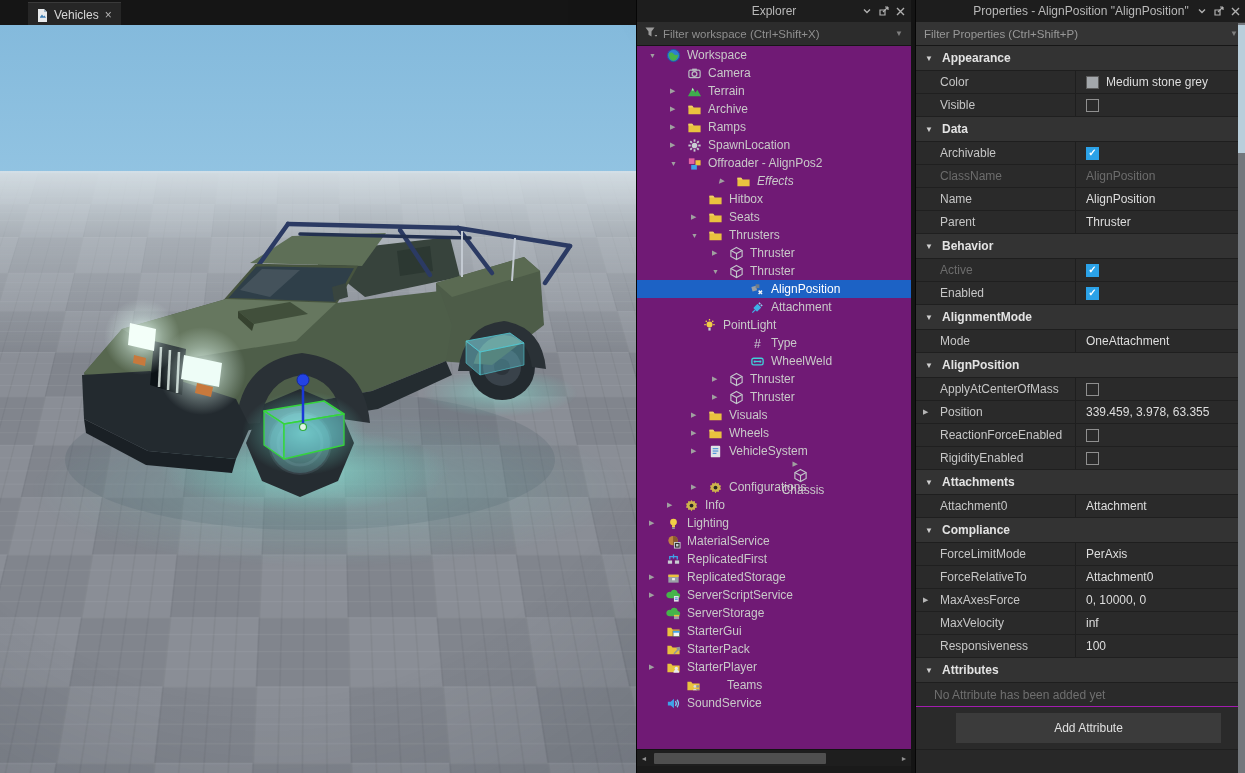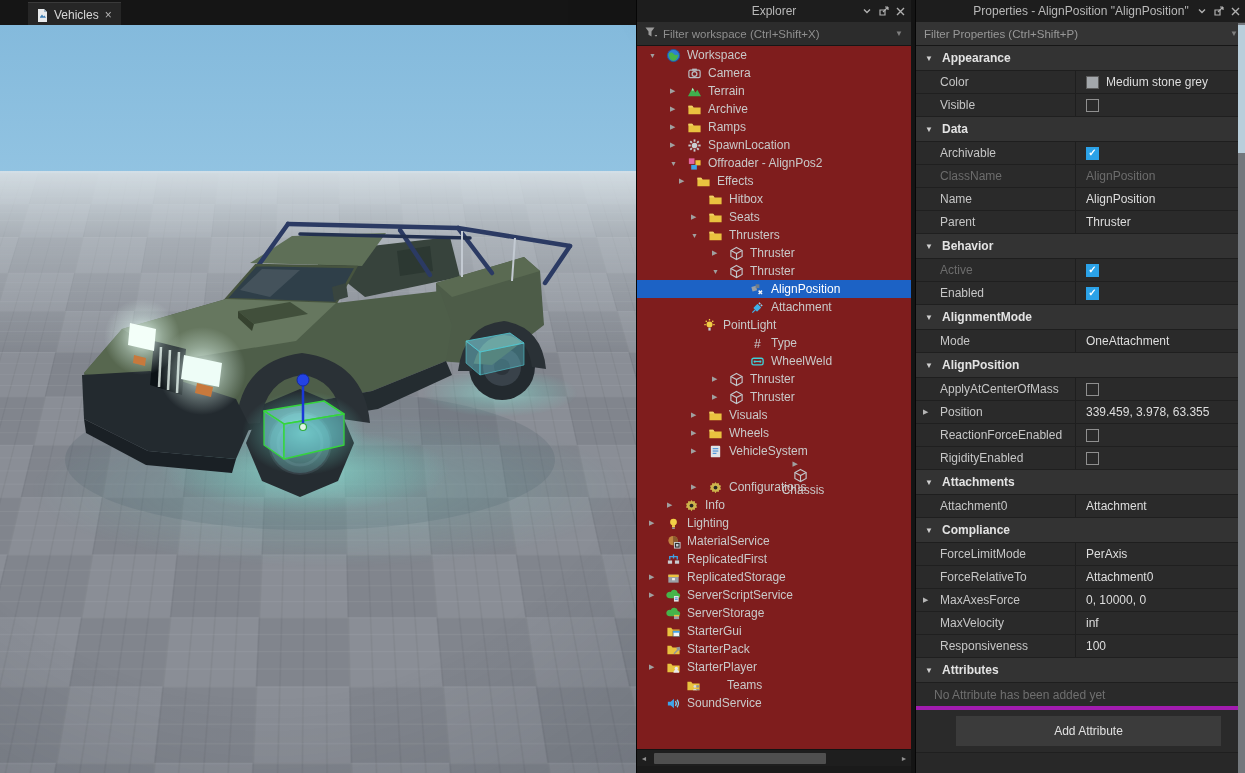--- a/index.html
+++ b/index.html
@@ -21,21 +21,21 @@
             linear-gradient(rgba(255,255,255,0.055) 1px,transparent 1px),
             linear-gradient(90deg,rgba(0,0,0,0.05) 1px,transparent 1px),
             conic-gradient(#8a8e96 0 90deg,#81858d 0 180deg,#8a8e96 0 270deg,#81858d 0);
           background-size:15px 15px,15px 15px,120px 120px;}
   .fog{position:absolute;left:0;top:146px;width:636px;height:190px;pointer-events:none;
        background:linear-gradient(rgba(214,224,230,0.95),rgba(214,224,230,0.45) 35%,rgba(214,224,230,0));}
   .vignette{position:absolute;inset:0;pointer-events:none;
        background:radial-gradient(120% 105% at 42% 32%,rgba(0,0,0,0) 55%,rgba(12,22,34,0.22) 100%);}
   .carsvg{position:absolute;left:0;top:0;width:636px;height:748px;}
   
-  .panel{position:absolute;top:0;height:773px;background:#7f1d1d;border-left:1px solid #060606;}
+  .panel{position:absolute;top:0;height:773px;background:#701a75;border-left:1px solid #060606;}
   .panel-title{height:22px;background:#1d1d1d;display:flex;align-items:center;justify-content:center;position:relative;}
   .panel-title .pt-text{font-size:12px;color:#b8b8b8;}
   .pt-icons{position:absolute;right:6px;top:0;height:22px;display:flex;align-items:center;gap:7px;}
   .pt-icons svg{display:block;}
   .filter-row{height:23px;display:flex;align-items:center;gap:6px;padding:0 8px;border-bottom:1px solid #161616;font-size:11.5px;color:#8f8f8f;}
   .filter-caret{margin-left:auto;font-size:8px;color:#7e7e7e;}
   
   .explorer{left:636px;width:274px;}
   .explorer .filter-row{background:#2c2c2c;}
   .tree{position:absolute;top:46px;left:0;right:0;bottom:24px;overflow:hidden;}
@@ -58,21 +58,21 @@
   .sec-h .tri{width:26px;text-align:center;font-size:8px;color:#cfcfcf;}
   .sec-h .sec-t{font-size:12px;font-weight:bold;color:#e3e3e3;}
   .prow{height:23px;display:flex;border-bottom:1px solid #1f1f1f;background:#2a2a2a;font-size:12px;box-sizing:border-box;}
   .pcell-l{width:160px;display:flex;align-items:center;padding-left:24px;color:#c6c6c6;border-right:1px solid #1e1e1e;position:relative;box-sizing:border-box;}
   .pcell-v{flex:1;display:flex;align-items:center;padding-left:10px;color:#dedede;}
   .dis{color:#6c6c6c !important;}
   .expander{position:absolute;left:7px;top:50%;transform:translateY(-50%);font-size:7px;color:#b5b5b5;}
   .cb{width:13px;height:13px;border:1px solid #8f8f8f;box-sizing:border-box;display:flex;align-items:center;justify-content:center;background:transparent;}
   .cb.on{background:#2ba2e8;border-color:#2ba2e8;color:#fff;font-size:10px;font-weight:bold;line-height:1;}
   .swatch{width:13px;height:13px;background:#a3a7ab;border:1px solid #5c5c5c;box-sizing:border-box;margin-right:7px;}
-  .info-row{height:23px;display:flex;align-items:center;padding-left:18px;font-size:12px;color:#6f6f6f;background:#2a2a2a;border-bottom:4px solid #a21caf;}
+  .info-row{height:23px;display:flex;align-items:center;padding-left:18px;font-size:12px;color:#6f6f6f;background:#2a2a2a;border-bottom:1px solid #a21caf;}
   .btn-row{height:42px;display:flex;align-items:center;background:#2a2a2a;border-bottom:1px solid #1f1f1f;}
   .add-btn{margin-left:40px;width:265px;height:30px;background:#3b3b3b;color:#e0e0e0;font-size:12px;display:flex;align-items:center;justify-content:center;cursor:pointer;}
   .vscroll{position:absolute;right:0;top:23px;bottom:0;width:8px;background:#73777c;}
   .vthumb{position:absolute;left:0;right:0;top:2px;height:128px;background:#b9cedb;}
 </style>
 </head>
 <body>
 
 <div class="viewport">
   <div class="tabbar">
@@ -306,21 +306,21 @@
         <span class="arrow">▼</span>
         <span class="t-icon">
           <svg viewBox="0 0 16 16" width="15" height="15">
             <rect x="2" y="2.5" width="6" height="6" fill="#e2639e"></rect>
             <rect x="9" y="4.5" width="5.5" height="5.5" fill="#edc23c"></rect>
             <rect x="4.5" y="9.5" width="6" height="5" fill="#3fa3e8"></rect>
           </svg>
         </span>
         <span class="t-label">Offroader - AlignPos2</span>
       </div>
-      <div class="t-row" style="padding-left: 40px;">
+      <div class="t-row" style="padding-left: 80px; font-style: italic;">
         <span class="arrow">▶</span>
         <span class="t-icon">
           <svg viewBox="0 0 16 16" width="15" height="15">
             <path d="M1.5 4 h4 l1.5 1.8 h7.5 v7.2 h-13 z" fill="#e9c23f"></path>
             <path d="M1.5 4 h4 l1.5 1.8 h-5.5 z" fill="#f0d069"></path>
           </svg>
         </span>
         <span class="t-label">Effects</span>
       </div>
       <div class="t-row" style="padding-left: 52px;">

